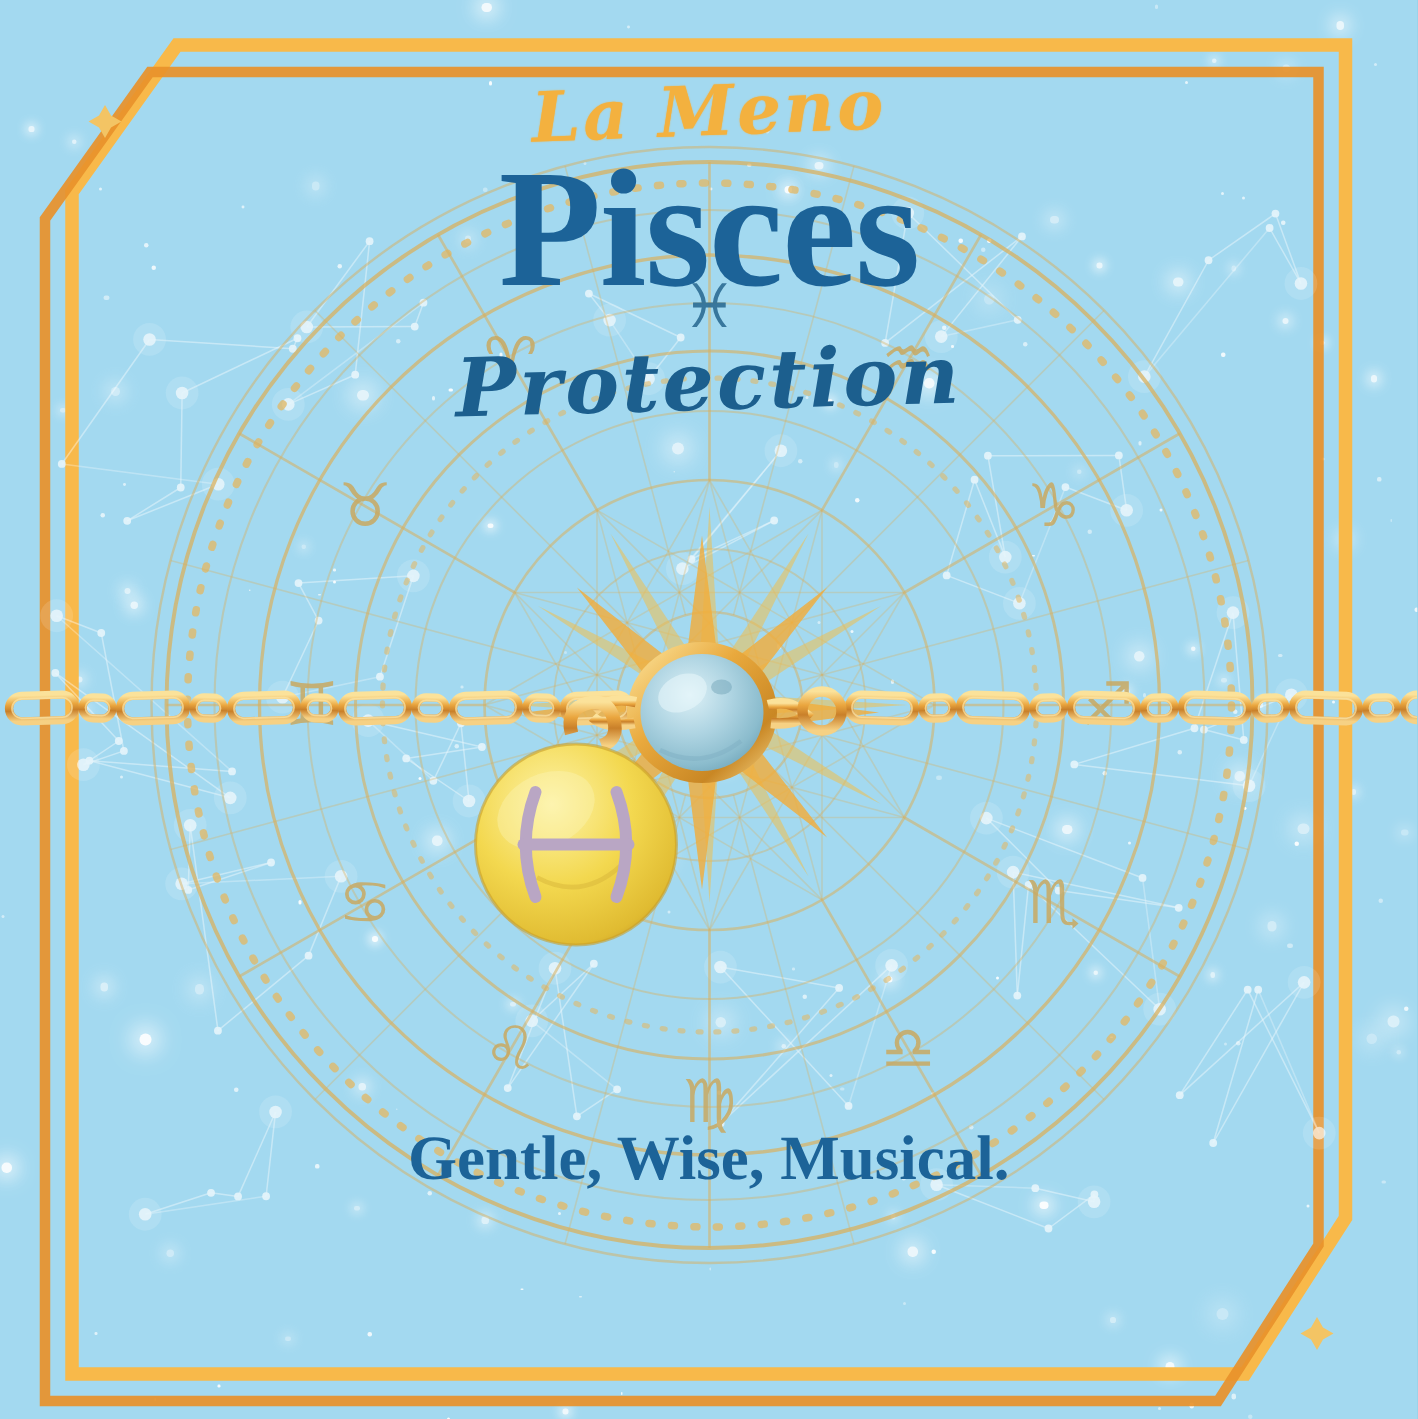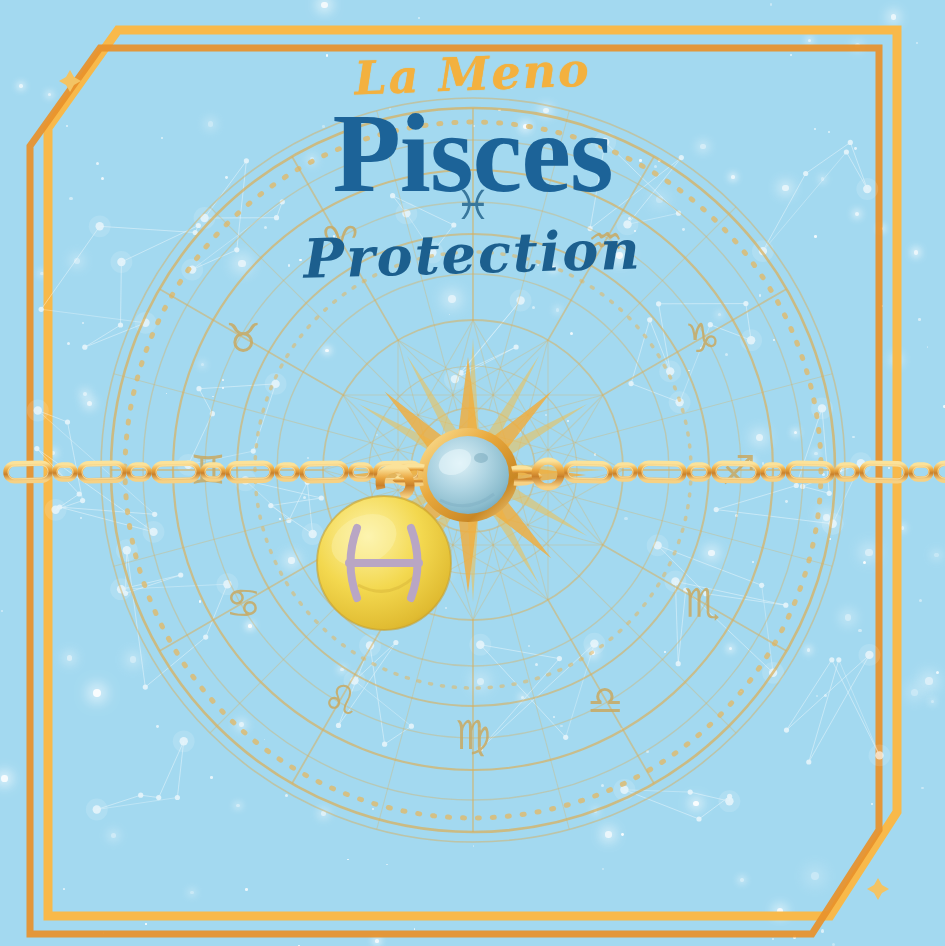--- a/index.html
+++ b/index.html
@@ -832,14 +832,15 @@
           <path d="M411 528 q13 35 0 70"></path>
           <path d="M349 563 L419 563"></path>
         </g>
       </g>
     </svg>
   </div>
 
   <div class="txt" id="brand">La Meno</div>
   <div class="txt" id="title">Pisces</div>
   <div class="txt" id="tagline">Protection</div>
+  <div class="txt traits" id="traits2">Gentle, Wise, Musical.</div>
 
 </div>
 
 </body></html>

